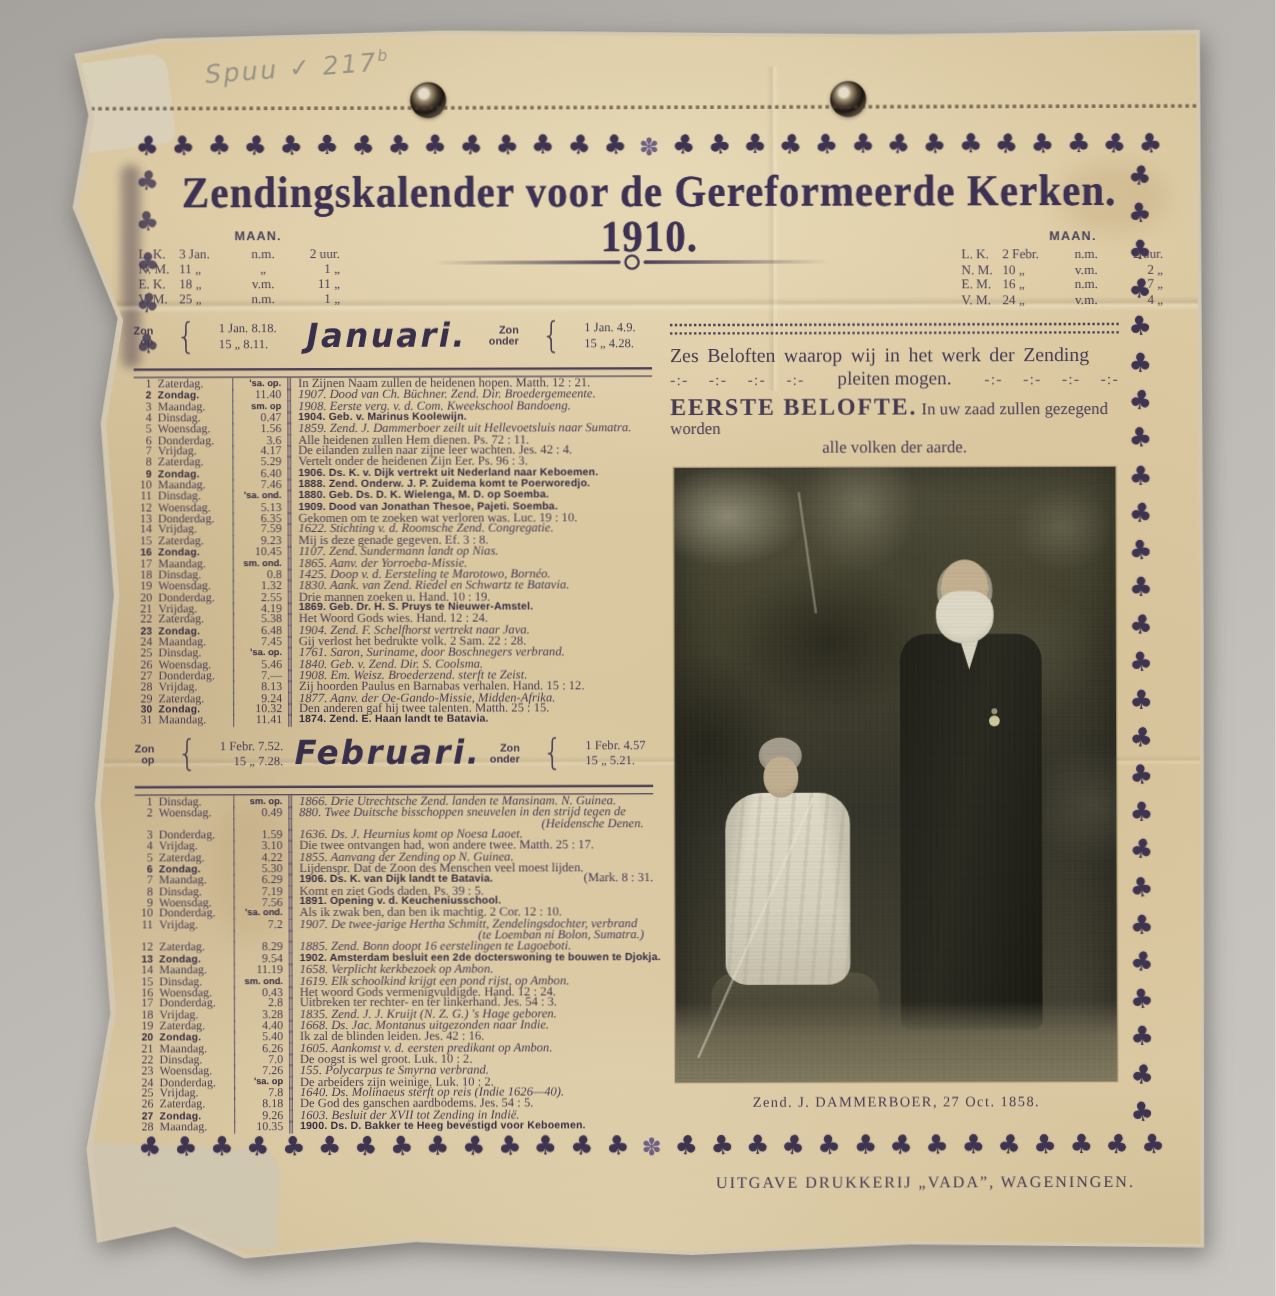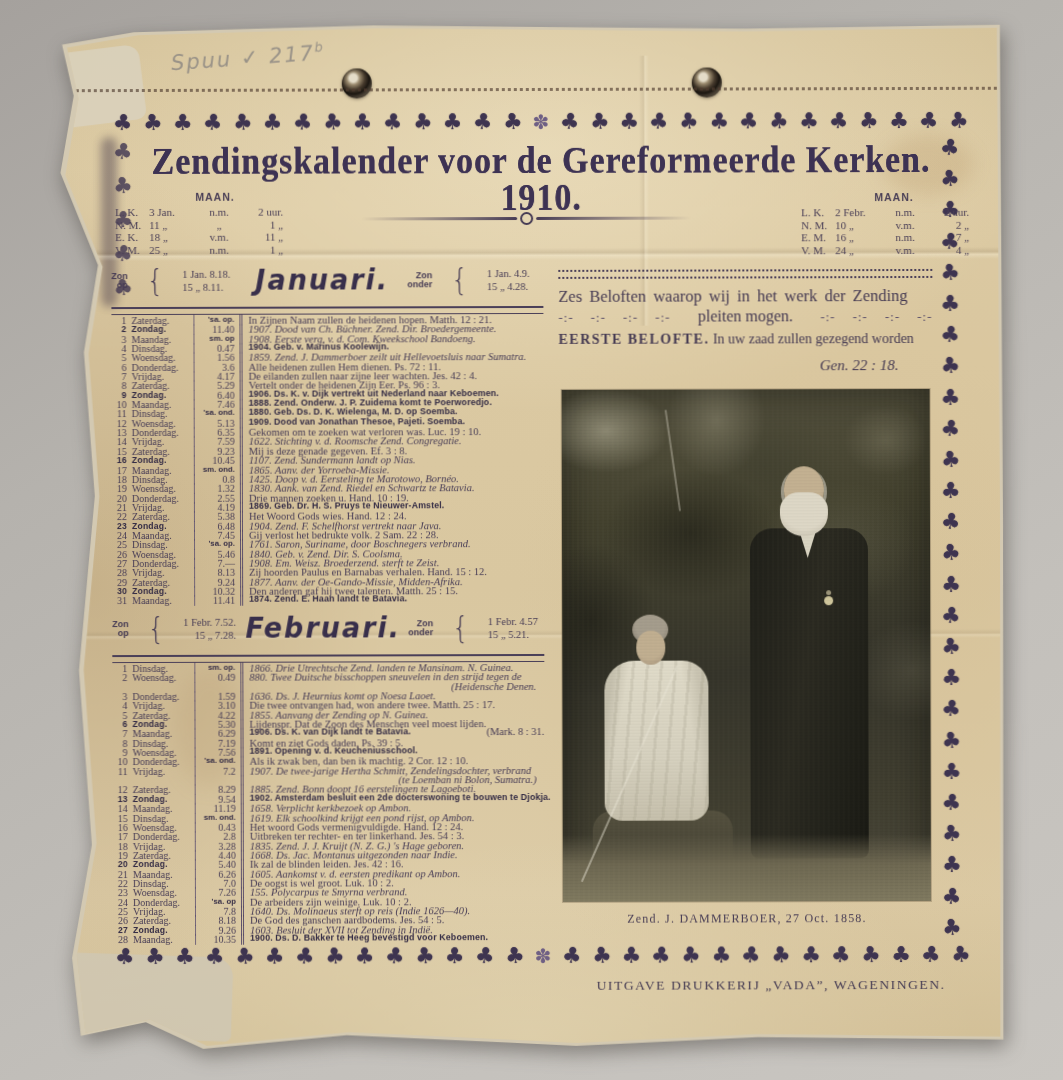--- a/index.html
+++ b/index.html
@@ -102,21 +102,21 @@
   .cxr{position:absolute;right:4px;top:0;font:10.5px/9.6px "Liberation Serif",serif;color:#473c55;}
 
   
   .beloften{position:absolute;left:505px;top:244px;width:374px;color:#453a52;}
   .dotrule{height:5px;border-top:2px dotted #4a3f58;border-bottom:2px dotted #4a3f58;margin-bottom:8px;}
   .bel-l1{font:16.5px/19px "Liberation Serif",serif;word-spacing:3px;text-align:left;}
   .bel-l2{display:flex;justify-content:space-between;align-items:baseline;font:13px "Liberation Serif",serif;margin-top:2px;}
   .bel-l2 .mid{font-size:16px;}
   .bel-sep{white-space:pre;letter-spacing:1px;color:#564a68;}
   .bel-l3{margin-top:6px;font:14px/16px "Liberation Serif",serif;}
-  .bel-l3 b{font-size:14px;letter-spacing:1.5px;}
+  .bel-l3 b{font-size:20px;letter-spacing:1.5px;}
   .bel-l4{text-align:center;font:14px/16px "Liberation Serif",serif;}
   .bel-ref{text-align:right;padding-right:34px;font:italic 15px "Liberation Serif",serif;margin-top:10px;}
 
   
   .photo{position:absolute;left:508px;top:364px;width:368px;height:512px;overflow:hidden;
     background:linear-gradient(175deg,#55523f 0%,#44422f 25%,#35342a 55%,#403e30 80%,#4a473a 100%);
     box-shadow:inset 0 0 40px rgba(10,10,5,.55),0 0 0 1px rgba(120,105,80,.4);}
   .ph-foliage{position:absolute;inset:0;
     background:
       radial-gradient(90px 60px at 12% 8%,rgba(200,195,170,.5),transparent 70%),
@@ -763,20 +763,21 @@
         <div class="dotrule"></div>
         <div class="bel-l1">Zes Beloften waarop wij in het werk der Zending</div>
         <div class="bel-l2">
           <span class="bel-sep">-:-    -:-    -:-    -:-</span>
           <span class="mid">pleiten mogen.</span>
           <span class="bel-sep">-:-    -:-    -:-    -:-</span>
         </div>
         <div class="bel-l3">
           <b>EERSTE BELOFTE.</b><span>  In uw zaad zullen gezegend worden</span>
         </div>
+        <div class="bel-l4">alle volken der aarde.</div>
         <div class="bel-ref">Gen. 22 : 18.</div>
       </div>
 
       <div class="photo">
         <div class="ph-foliage"></div>
         <div class="man">
           <div class="man-torso"></div>
           <div class="man-shirt"></div>
           <div class="man-medal"></div>
           <div class="man-head"></div>

